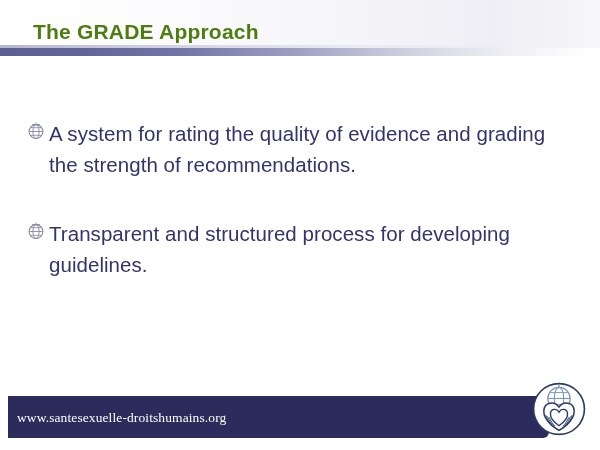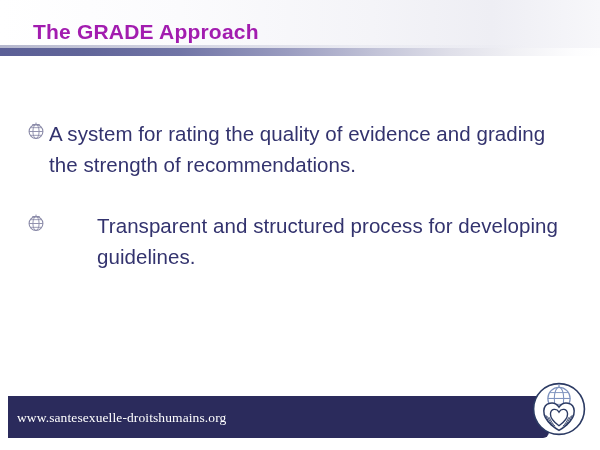--- a/index.html
+++ b/index.html
@@ -33,21 +33,21 @@
                 #eeeef4 82%,
                 #f7f7fa 100%);
   }
   .slide-title {
     position: absolute;
     left: 33px;
     top: 20px;
     font-size: 21px;
     font-weight: bold;
     letter-spacing: 0.2px;
-    color: #a21caf;
+    color: #4d7c0f;
     white-space: nowrap;
   }
   .title-rule {
     position: absolute;
     left: 0;
     top: 48px;
     width: 600px;
     height: 8px;
     background: linear-gradient(to right,
                 #5b5f96 0%,
@@ -76,25 +76,24 @@
   
   .body-block {
     position: absolute;
     left: 26px;
     top: 118px;
     width: 548px;
   }
   .bullet-row {
     display: flex;
     align-items: flex-start;
-    margin-bottom: 30px;
+    margin-bottom: 38px;
   }
   .bullet-row:last-child {
     margin-bottom: 1px;
-    gap: 48px;
   }
   .bullet-mark {
     flex: 0 0 auto;
     width: 22px;
     height: 26px;
     margin-top: 3px;
     display: block;
   }
   .bullet-text {
     flex: 1 1 auto;

